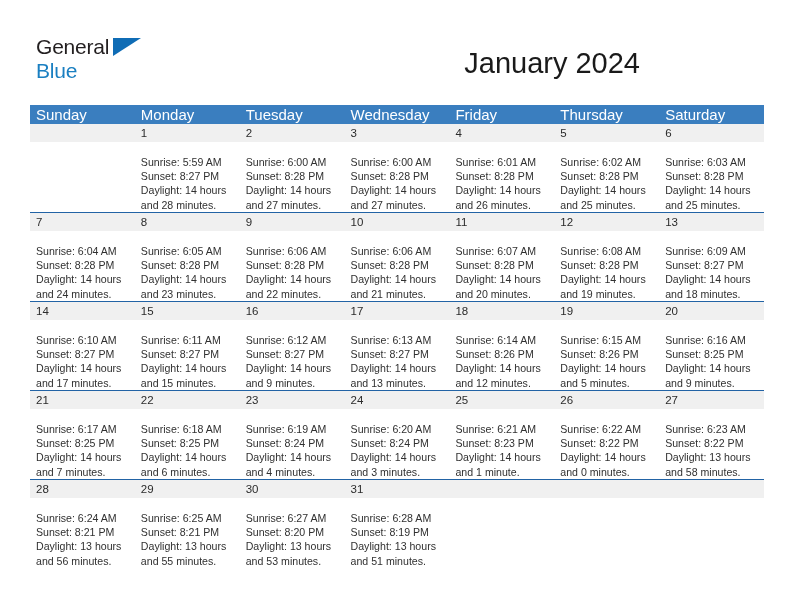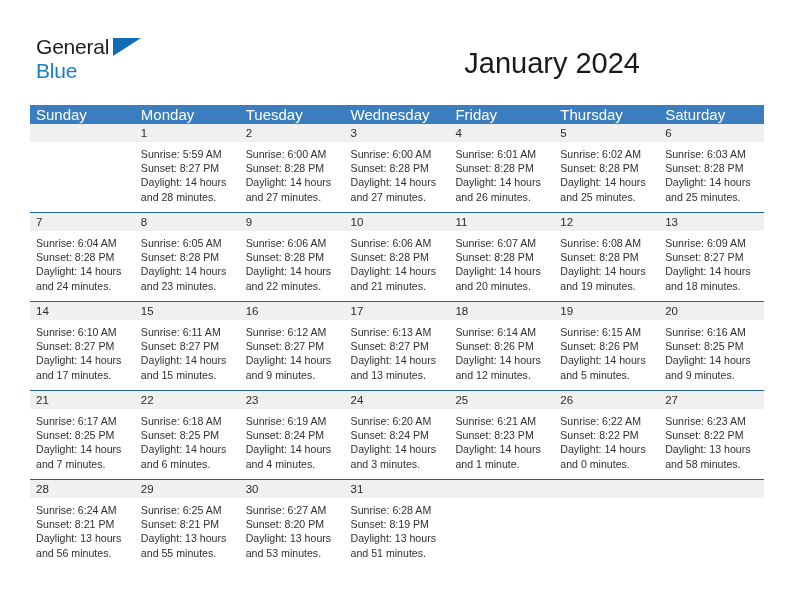--- a/index.html
+++ b/index.html
@@ -128,21 +128,21 @@
     padding-left: 6px;
     box-sizing: border-box;
   }
   .body-strip {
     display: flex;
     background: #ffffff;
     height: 70px;
   }
   .body-cell {
     flex: 1 1 0;
-    padding: 5px 6px 0 6px;
+    padding: 13px 6px 0 6px;
     box-sizing: border-box;
   }
   .evt {
     font-size: 10.6px;
     line-height: 14.2px;
     color: #303030;
     white-space: nowrap;
   }
 </style>
 </head>

